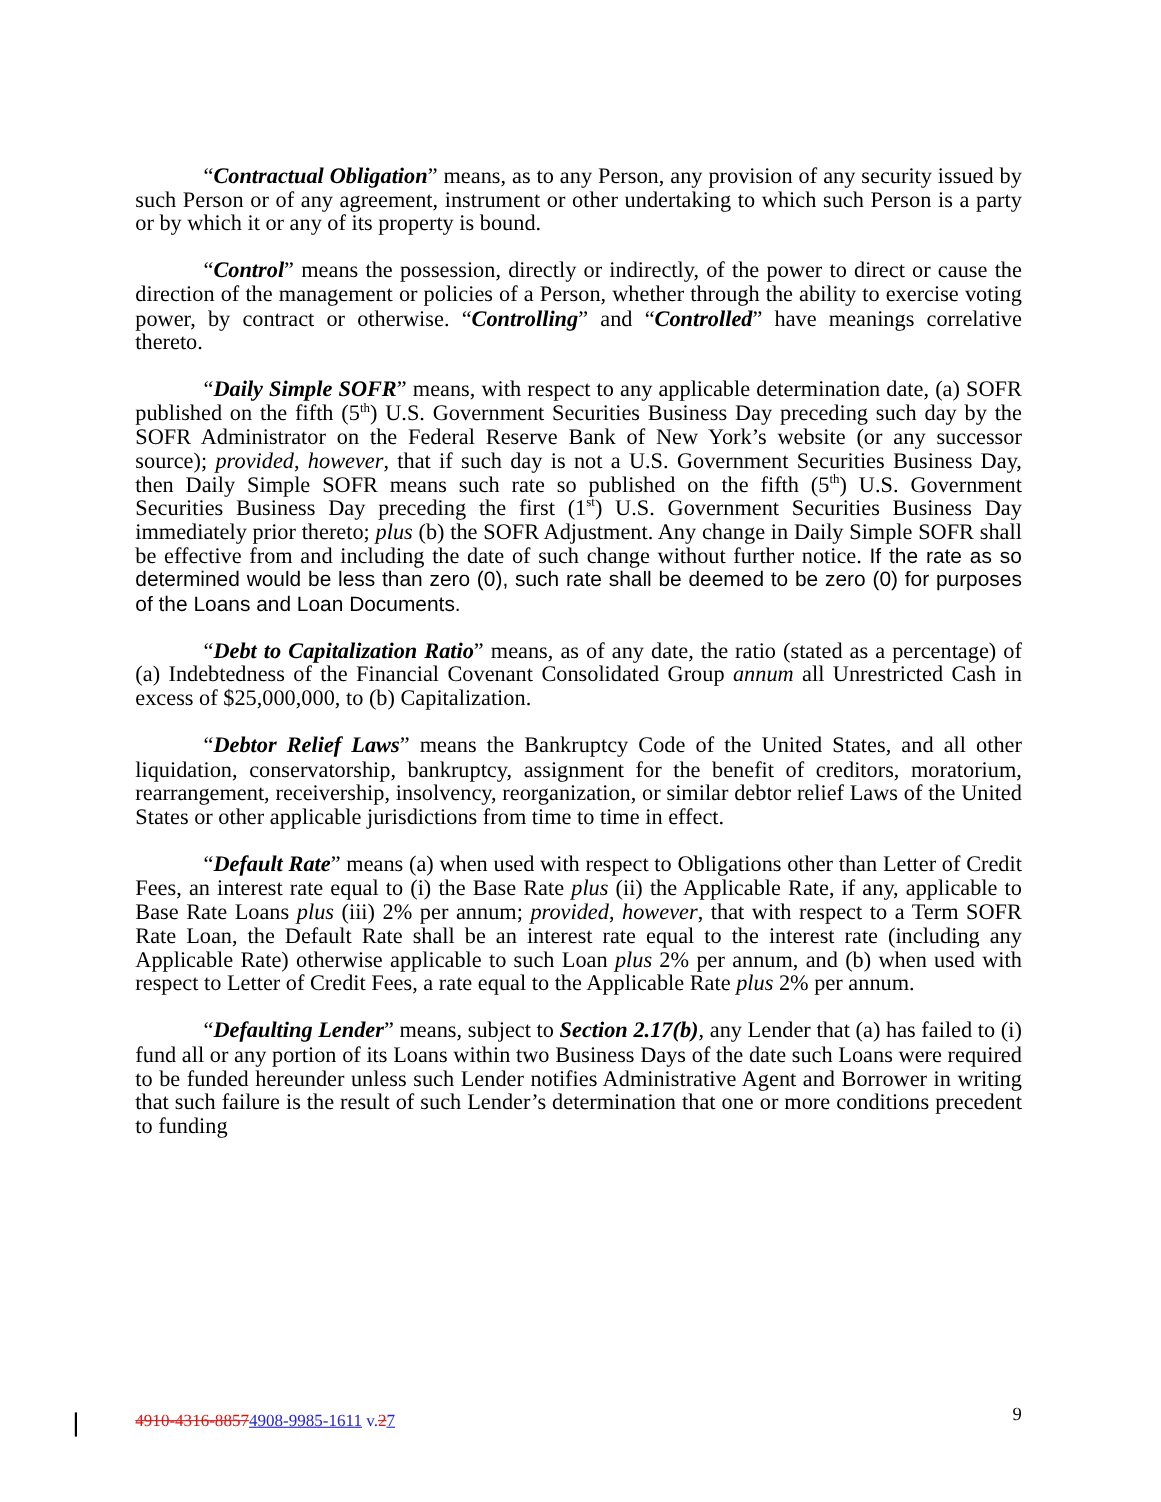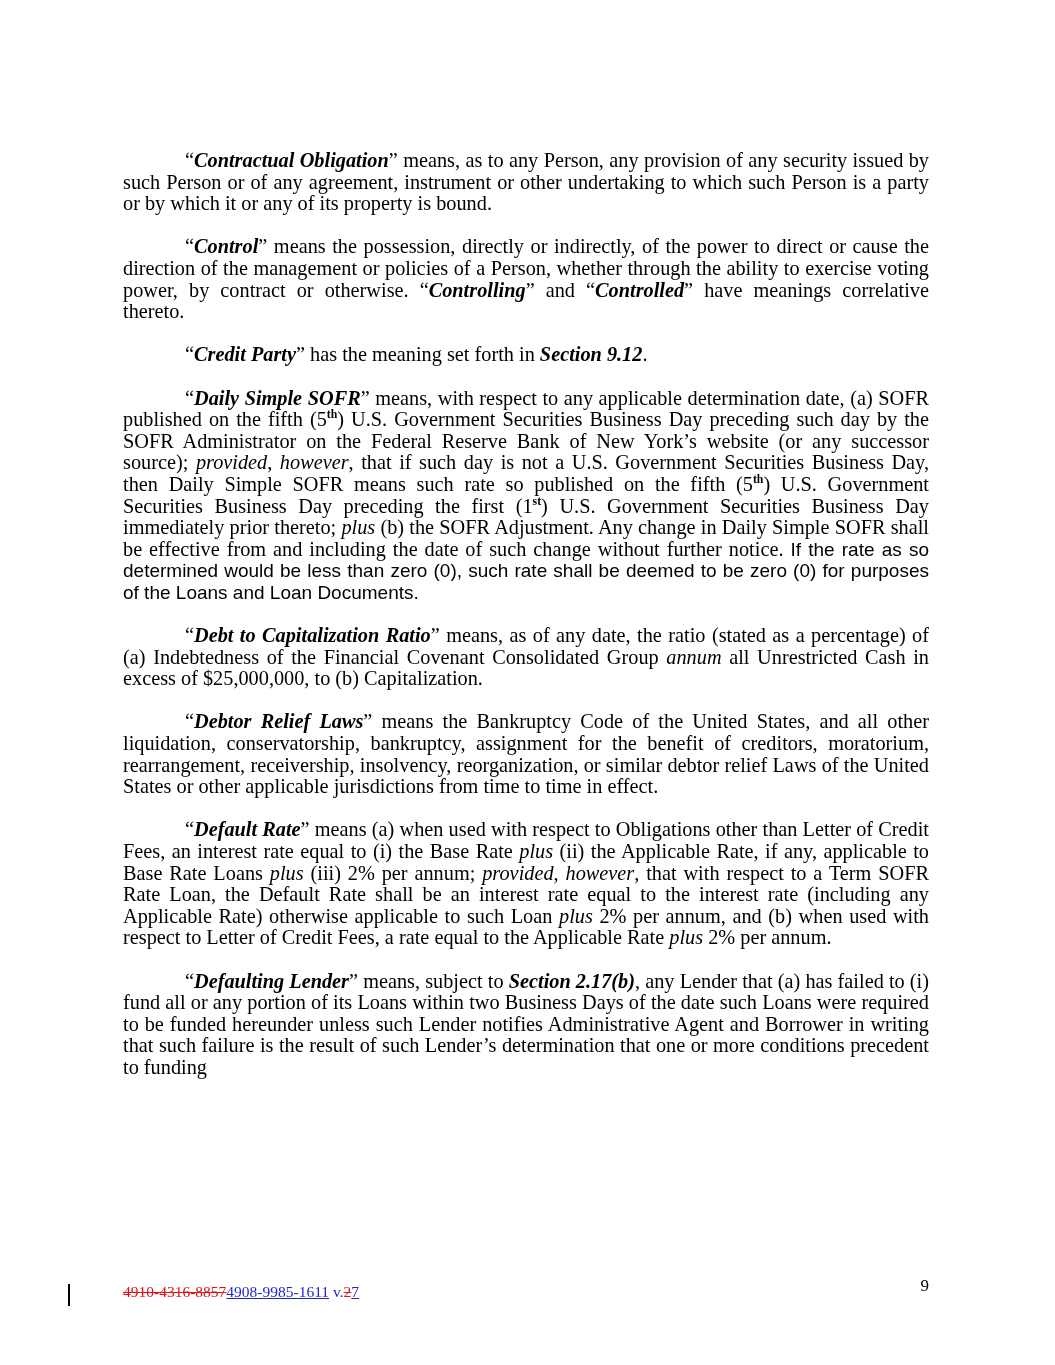--- a/index.html
+++ b/index.html
@@ -33,21 +33,20 @@
   .bi { font-weight: bold; font-style: italic; }
   .i  { font-style: italic; }
   .sans {
     font-family: "Liberation Sans", sans-serif;
     font-size: 19px;
   }
   .sup {
     vertical-align: super;
     font-size: 0.58em;
     line-height: 0;
-    font-weight: bold;
   }
   .footer-area {
     position: absolute;
     left: 0;
     top: 1270px;
     width: 1055px;
     height: 60px;
     padding-left: 12px;
   }
   .change-bar {
@@ -89,21 +88,20 @@
   }
 </style>
 </head>
 <body>
 
 <div class="page">
 
   <div class="doc-body">
       <p class="para"><span>“</span><span class="bi">Contractual Obligation</span><span>” means, as to any Person, any provision of any security issued by such Person or of any agreement, instrument or other undertaking to which such Person is a party or by which it or any of its property is bound.</span></p>
       <p class="para"><span>“</span><span class="bi">Control</span><span>” means the possession, directly or indirectly, of the power to direct or cause the direction of the management or policies of a Person, whether through the ability to exercise voting power, by contract or otherwise. “</span><span class="bi">Controlling</span><span>” and “</span><span class="bi">Controlled</span><span>” have meanings correlative thereto.</span></p>
-      <p class="para"><span>“</span><span class="bi">Credit Party</span><span>” has the meaning set forth in </span><span class="bi">Section 9.12</span><span>.</span></p>
       <p class="para"><span>“</span><span class="bi">Daily Simple SOFR</span><span>” means, with respect to any applicable determination date, (a) SOFR published on the fifth (5</span><span class="sup">th</span><span>) U.S. Government Securities Business Day preceding such day by the SOFR Administrator on the Federal Reserve Bank of New York’s website (or any successor source); </span><span class="i">provided</span><span>, </span><span class="i">however</span><span>, that if such day is not a U.S. Government Securities Business Day, then Daily Simple SOFR means such rate so published on the fifth (5</span><span class="sup">th</span><span>) U.S. Government Securities Business Day preceding the first (1</span><span class="sup">st</span><span>) U.S. Government Securities Business Day immediately prior thereto; </span><span class="i">plus</span><span> (b) the SOFR Adjustment. Any change in Daily Simple SOFR shall be effective from and including the date of such change without further notice. </span><span class="sans">If the rate as so determined would be less than zero (0), such rate shall be deemed to be zero (0) for purposes of the Loans and Loan Documents.</span></p>
       <p class="para"><span>“</span><span class="bi">Debt to Capitalization Ratio</span><span>” means, as of any date, the ratio (stated as a percentage) of (a) Indebtedness of the Financial Covenant Consolidated Group </span><span class="i">annum</span><span> all Unrestricted Cash in excess of $25,000,000, to (b) Capitalization.</span></p>
       <p class="para"><span>“</span><span class="bi">Debtor Relief Laws</span><span>” means the Bankruptcy Code of the United States, and all other liquidation, conservatorship, bankruptcy, assignment for the benefit of creditors, moratorium, rearrangement, receivership, insolvency, reorganization, or similar debtor relief Laws of the United States or other applicable jurisdictions from time to time in effect.</span></p>
       <p class="para"><span>“</span><span class="bi">Default Rate</span><span>” means (a) when used with respect to Obligations other than Letter of Credit Fees, an interest rate equal to (i) the Base Rate </span><span class="i">plus</span><span> (ii) the Applicable Rate, if any, applicable to Base Rate Loans </span><span class="i">plus</span><span> (iii) 2% per annum; </span><span class="i">provided</span><span>, </span><span class="i">however</span><span>, that with respect to a Term SOFR Rate Loan, the Default Rate shall be an interest rate equal to the interest rate (including any Applicable Rate) otherwise applicable to such Loan </span><span class="i">plus</span><span> 2% per annum, and (b) when used with respect to Letter of Credit Fees, a rate equal to the Applicable Rate </span><span class="i">plus</span><span> 2% per annum.</span></p>
       <p class="para"><span>“</span><span class="bi">Defaulting Lender</span><span>” means, subject to </span><span class="bi">Section 2.17(b)</span><span>, any Lender that (a) has failed to (i) fund all or any portion of its Loans within two Business Days of the date such Loans were required to be funded hereunder unless such Lender notifies Administrative Agent and Borrower in writing that such failure is the result of such Lender’s determination that one or more conditions precedent to funding</span></p>
     </div>
 
   <div class="footer-area">
     <div class="change-bar"></div>
     <div class="docid"><span class="del">4910-4316-8857</span><span class="ins">4908-9985-1611</span><span class="ver"> v.</span><span class="del">2</span><span class="ins">7</span></div>

